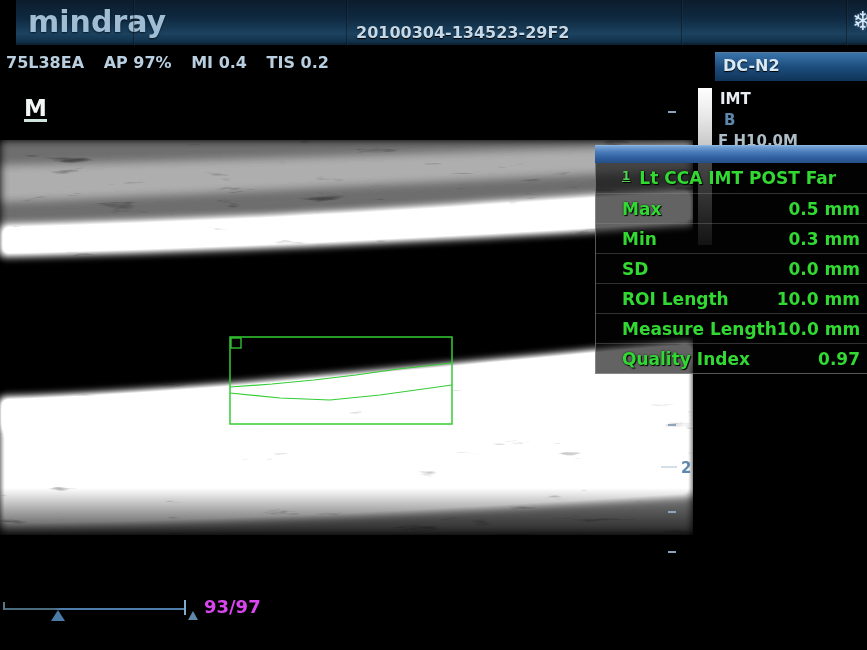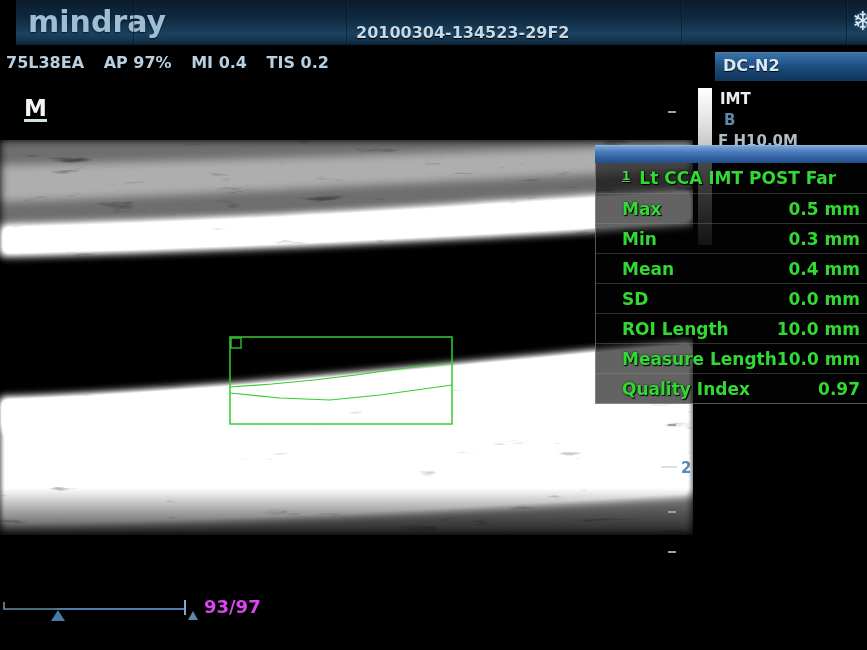--- a/index.html
+++ b/index.html
@@ -169,24 +169,20 @@
     </div>
     <div class="prow">
       <span class="gtxt">Max</span>
       <span class="gtxt">0.5 mm</span>
     </div>
     <div class="prow">
       <span class="gtxt">Min</span>
       <span class="gtxt">0.3 mm</span>
     </div>
     <div class="prow">
-      <span class="gtxt">Mean</span>
-      <span class="gtxt">0.4 mm</span>
-    </div>
-    <div class="prow">
       <span class="gtxt">SD</span>
       <span class="gtxt">0.0 mm</span>
     </div>
     <div class="prow">
       <span class="gtxt">ROI Length</span>
       <span class="gtxt">10.0 mm</span>
     </div>
     <div class="prow">
       <span class="gtxt">Measure Length</span>
       <span class="gtxt">10.0 mm</span>

